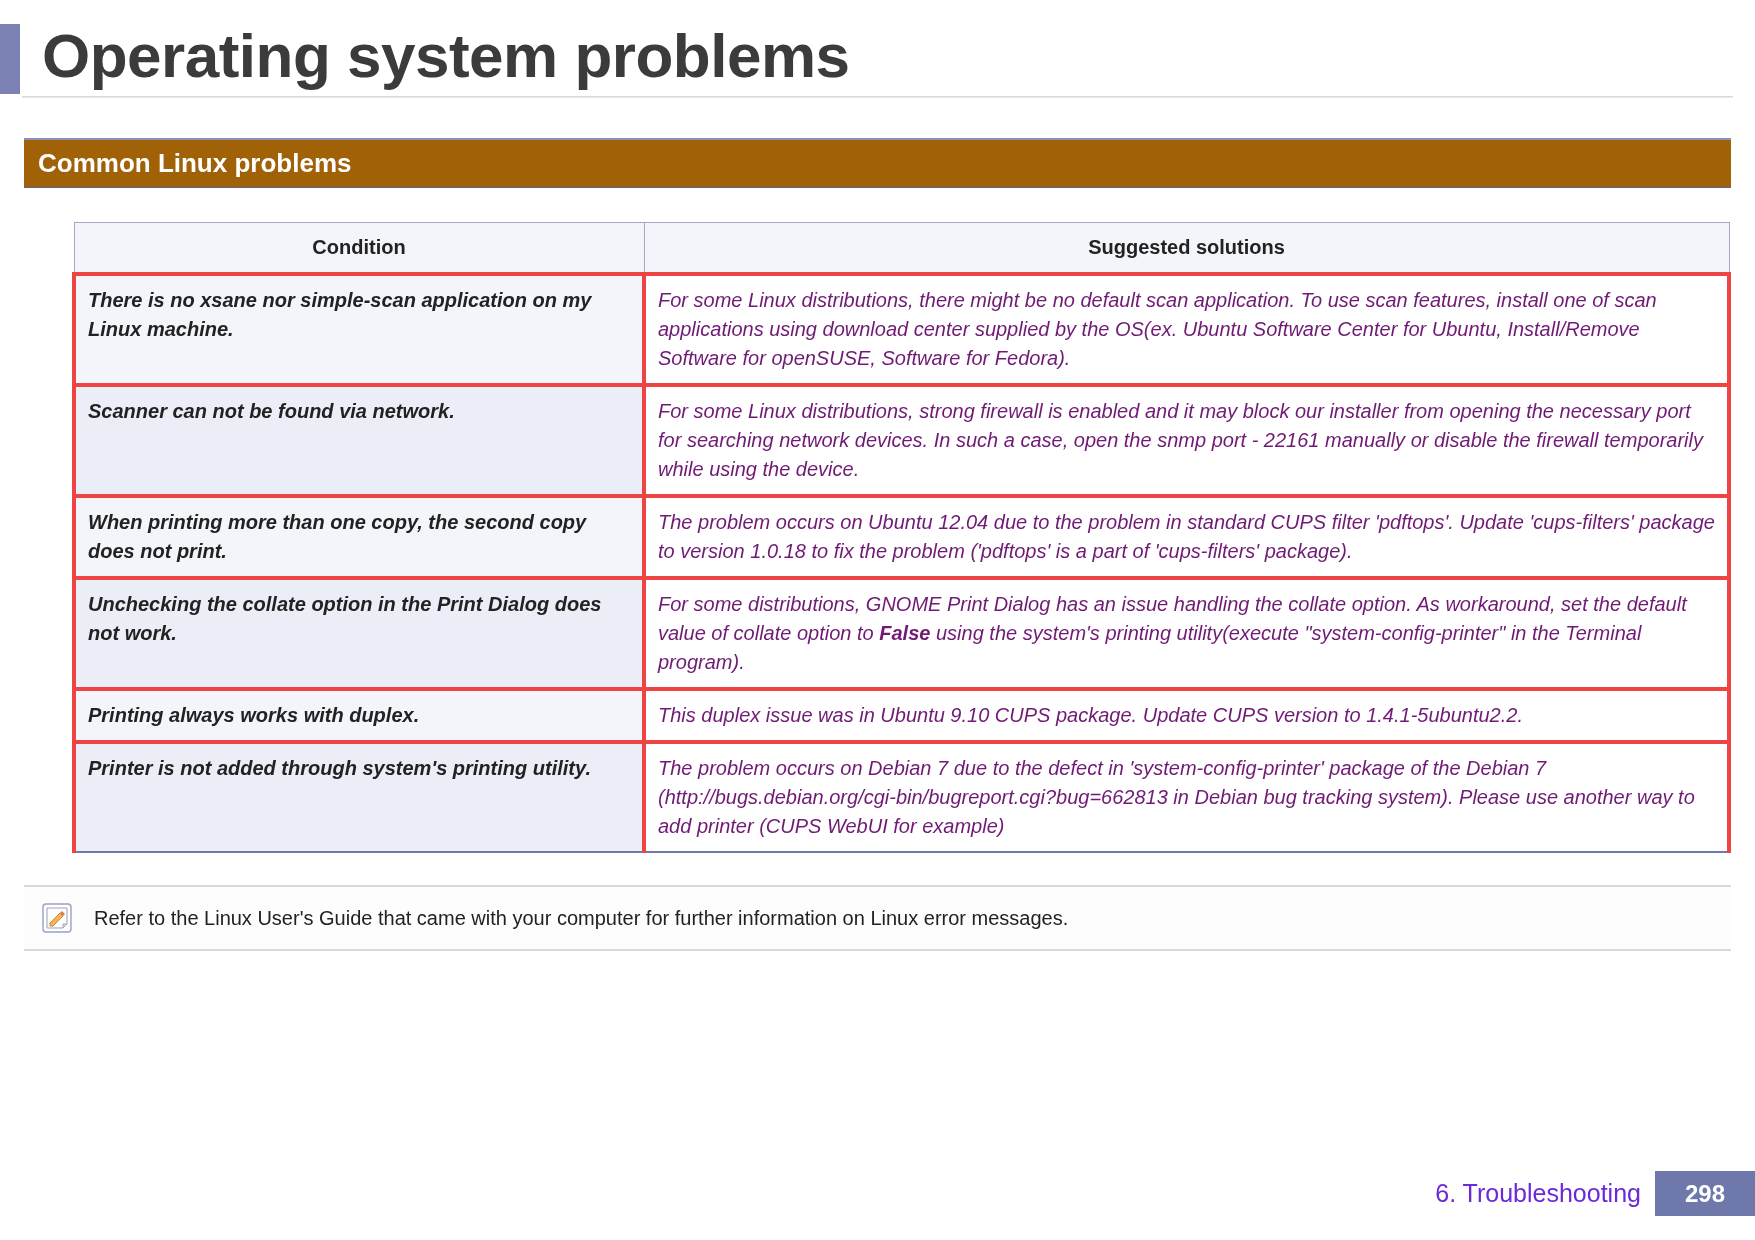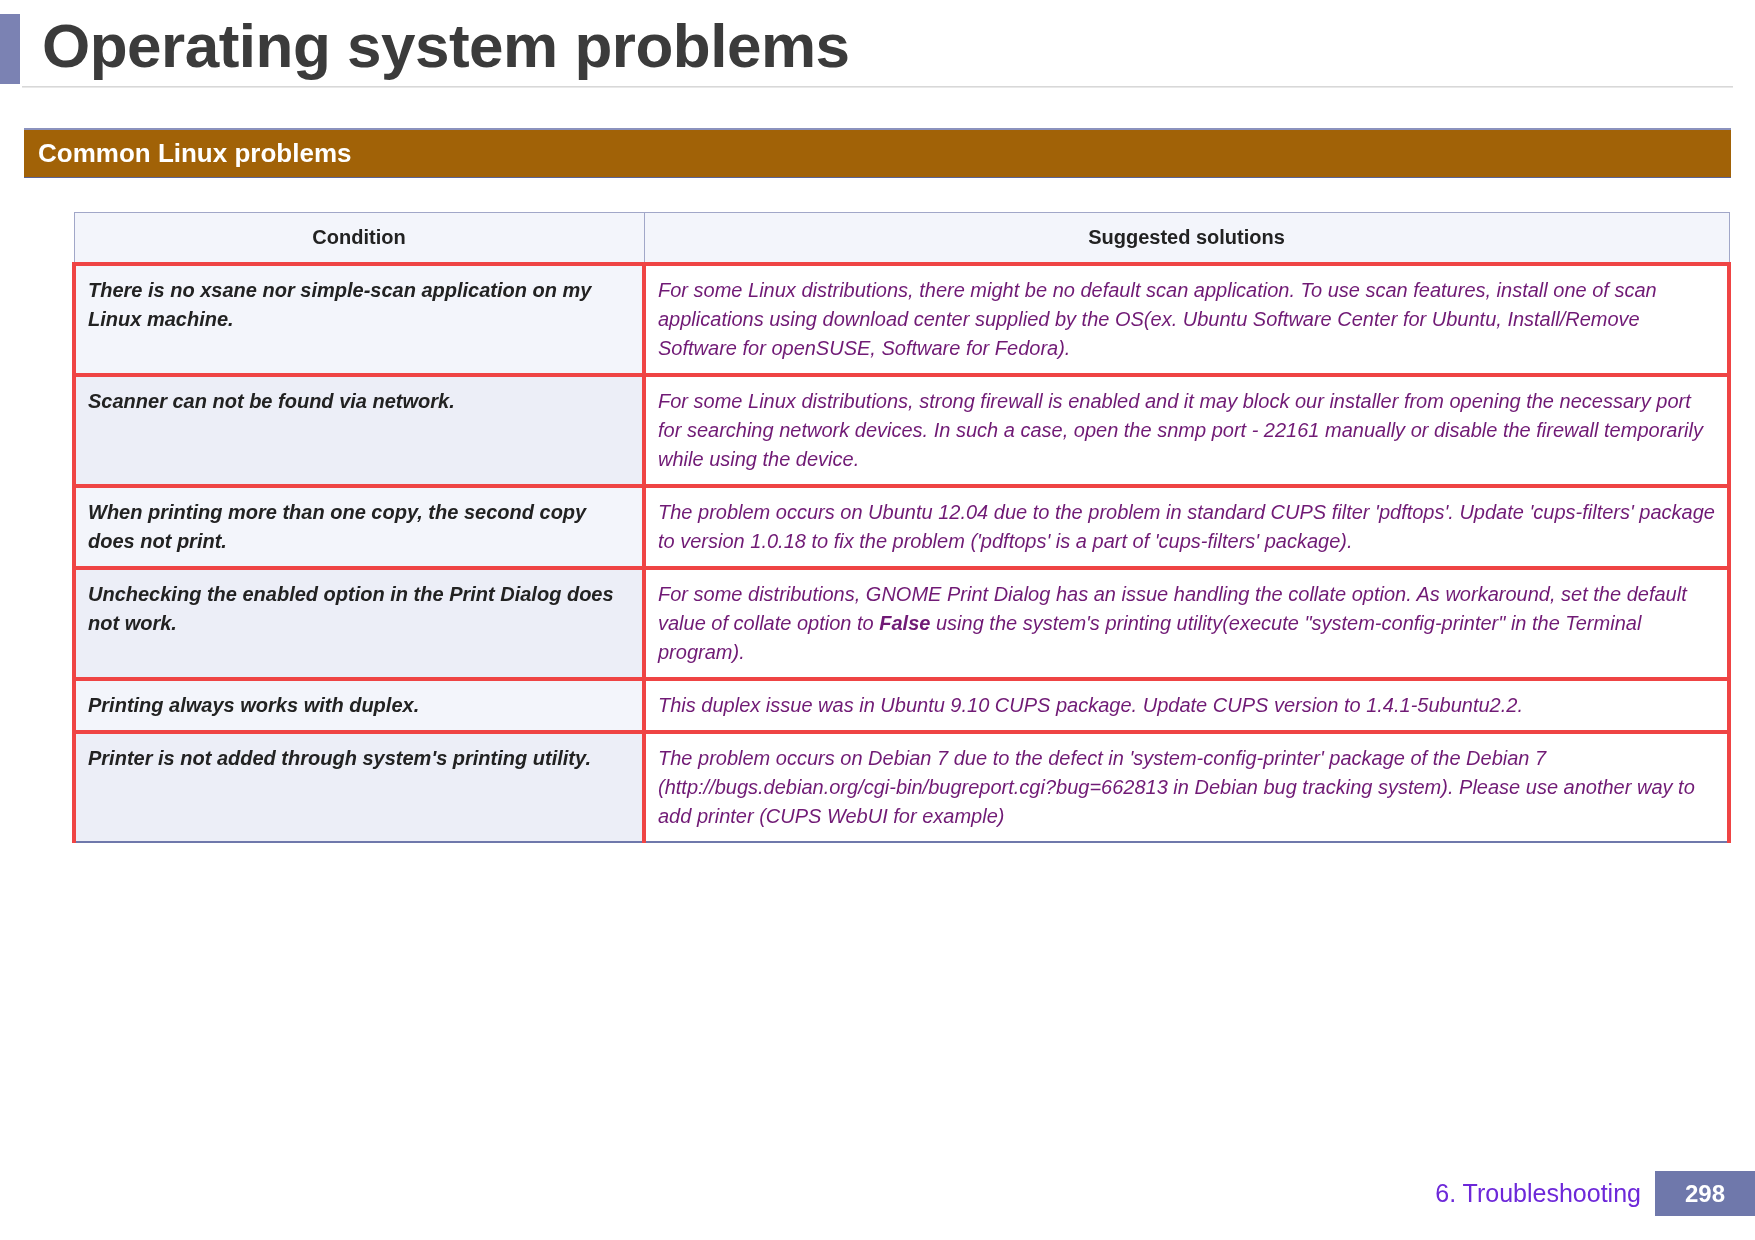--- a/index.html
+++ b/index.html
@@ -7,21 +7,21 @@
     font-family: "Segoe UI", "Myriad Pro", Arial, sans-serif;
     background: #ffffff;
     width: 1755px;
     height: 1240px;
     position: relative;
     color: #111;
   }
   .title-bar {
     display: flex;
     align-items: center;
-    padding-top: 6px;
+    padding-top: 16px;
   }
   .title-tab {
     width: 20px;
     height: 70px;
     background: #7b82b3;
     margin-right: 22px;
     margin-top: 8px;
   }
   .page-title {
     font-size: 62px;
@@ -155,33 +155,43 @@
         </tr>
         <tr>
           <td>Scanner can not be found via network.</td>
           <td>For some Linux distributions, strong firewall is enabled and it may block our installer from opening the necessary port for searching network devices. In such a case, open the snmp port - 22161 manually or disable the firewall temporarily while using the device.</td>
         </tr>
         <tr>
           <td>When printing more than one copy, the second copy does not print.</td>
           <td>The problem occurs on Ubuntu 12.04 due to the problem in standard CUPS filter 'pdftops'. Update 'cups-filters' package to version 1.0.18 to fix the problem ('pdftops' is a part of 'cups-filters' package).</td>
         </tr>
         <tr>
-          <td>Unchecking the enabled option in the Print Dialog does not work.</td>
+          <td>Unchecking the collate option in the Print Dialog does not work.</td>
           <td><span>For some distributions, GNOME Print Dialog has an issue handling the collate option. As workaround, set the default value of collate option to </span><span class="bold-inline">False</span><span> using the system's printing utility(execute "system-config-printer" in the Terminal program).</span></td>
         </tr>
         <tr>
           <td>Printing always works with duplex.</td>
           <td>This duplex issue was in Ubuntu 9.10 CUPS package. Update CUPS version to 1.4.1-5ubuntu2.2.</td>
         </tr>
         <tr>
           <td>Printer is not added through system's printing utility.</td>
           <td>The problem occurs on Debian 7 due to the defect in 'system-config-printer' package of the Debian 7 (http://bugs.debian.org/cgi-bin/bugreport.cgi?bug=662813 in Debian bug tracking system). Please use another way to add printer (CUPS WebUI for example)</td>
         </tr>
       </tbody>
     </table>
   </div>
 
+  <div class="note-box">
+    <svg class="note-icon" viewBox="0 0 34 34">
+      <rect x="3" y="3" width="28" height="28" rx="3" fill="#ffffff" stroke="#9aa0c2" stroke-width="1.4"></rect>
+      <path d="M7 27 L7 7 L27 7 L27 23 L23 27 Z" fill="#fdfdfd" stroke="#9aa0c2" stroke-width="1"></path>
+      <path d="M23 27 L23 23 L27 23 Z" fill="#e8eaf3" stroke="#9aa0c2" stroke-width="1"></path>
+      <path d="M10 22 L20 12 L23 15 L13 25 L10 25 Z" fill="#f4b55a" stroke="#c78b2e" stroke-width="1"></path>
+      <path d="M20 12 L22 10 L25 13 L23 15 Z" fill="#e07a4a"></path>
+    </svg>
+    <div class="note-text">Refer to the Linux User's Guide that came with your computer for further information on Linux error messages.</div>
+  </div>
 </div>
 
 <div class="footer">
   <div class="footer-label">6.  Troubleshooting</div>
   <div class="footer-page">298</div>
 </div>
 
 </body></html>

